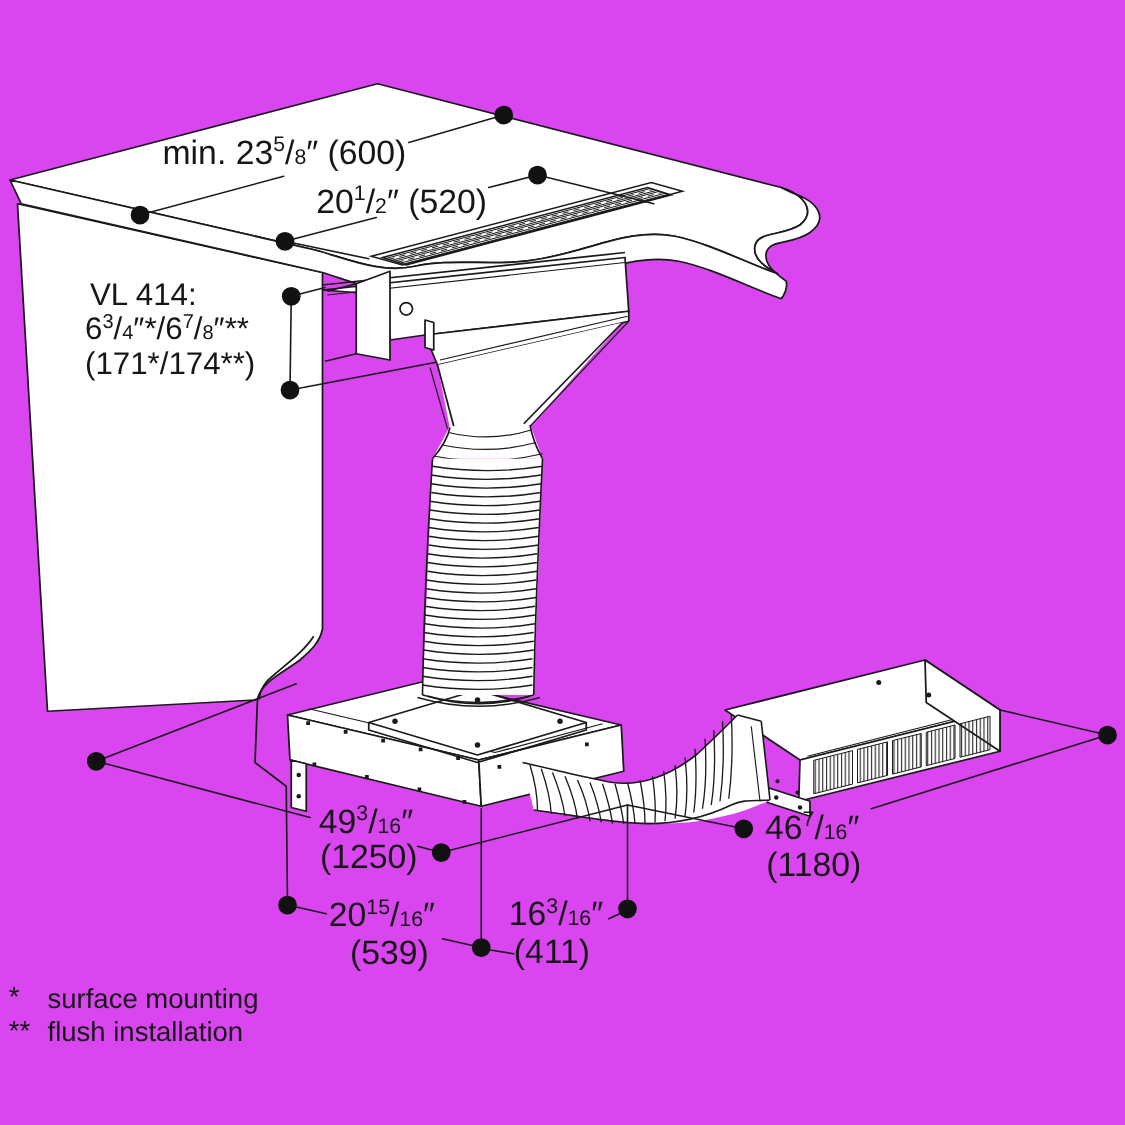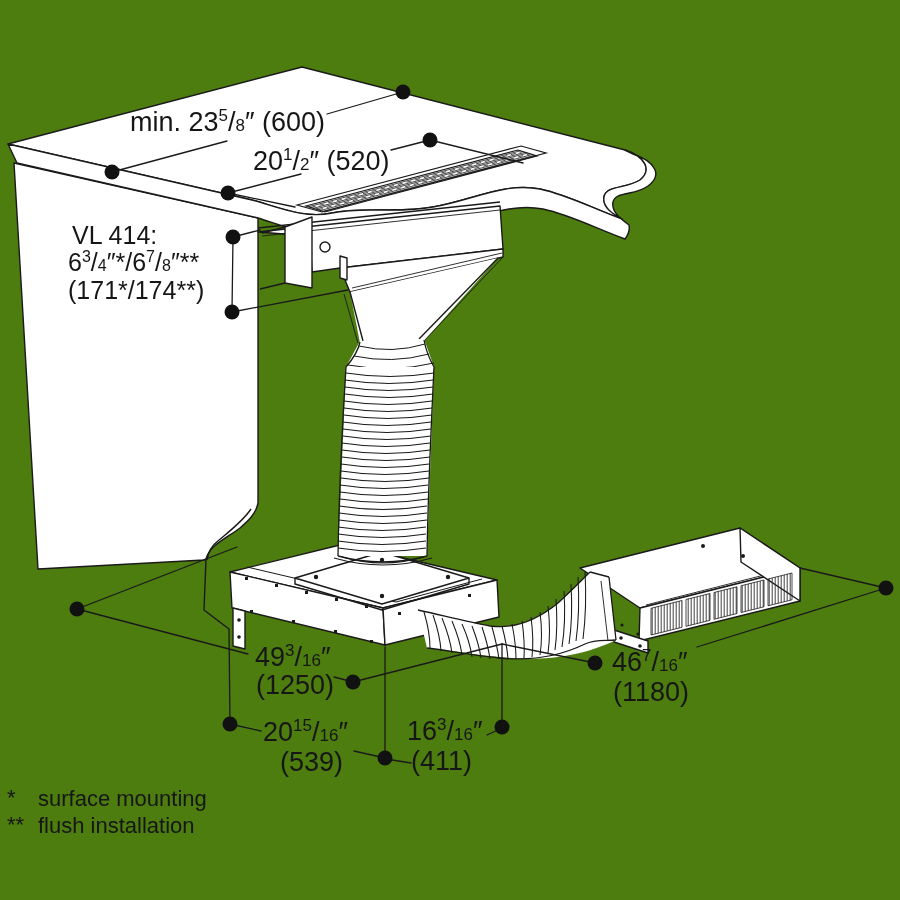--- a/index.html
+++ b/index.html
@@ -1,16 +1,16 @@
 <!DOCTYPE html>
 <html><head>
 <meta charset="utf-8">
 <style>
   html,body{margin:0;padding:0;background:#fff;}
-  .stage{width:900px;height:900px;background:#4d7c0f;position:relative;font-family:"Liberation Sans",sans-serif;}
+  .stage{width:900px;height:900px;background:#d946ef;position:relative;font-family:"Liberation Sans",sans-serif;}
   svg{display:block;}
   svg text{fill:#161616;font-family:"Liberation Sans","DejaVu Sans",sans-serif;}
   .dim-t{font-size:27px;}
   .dim-s{font-size:17px;}
   .vl-t{font-size:25px;}
   .vl-s{font-size:16px;}
   .fn-t{font-size:22px;}
 </style>
 </head>
 <body>

